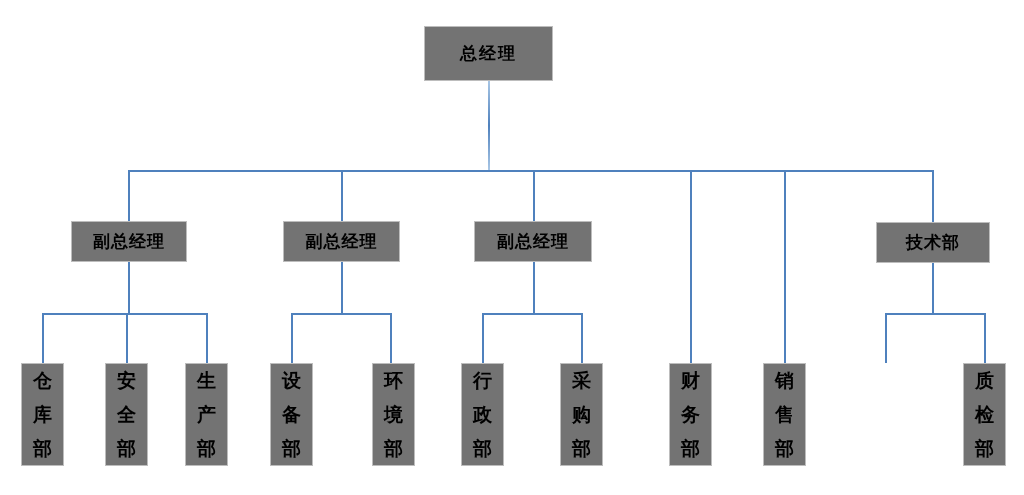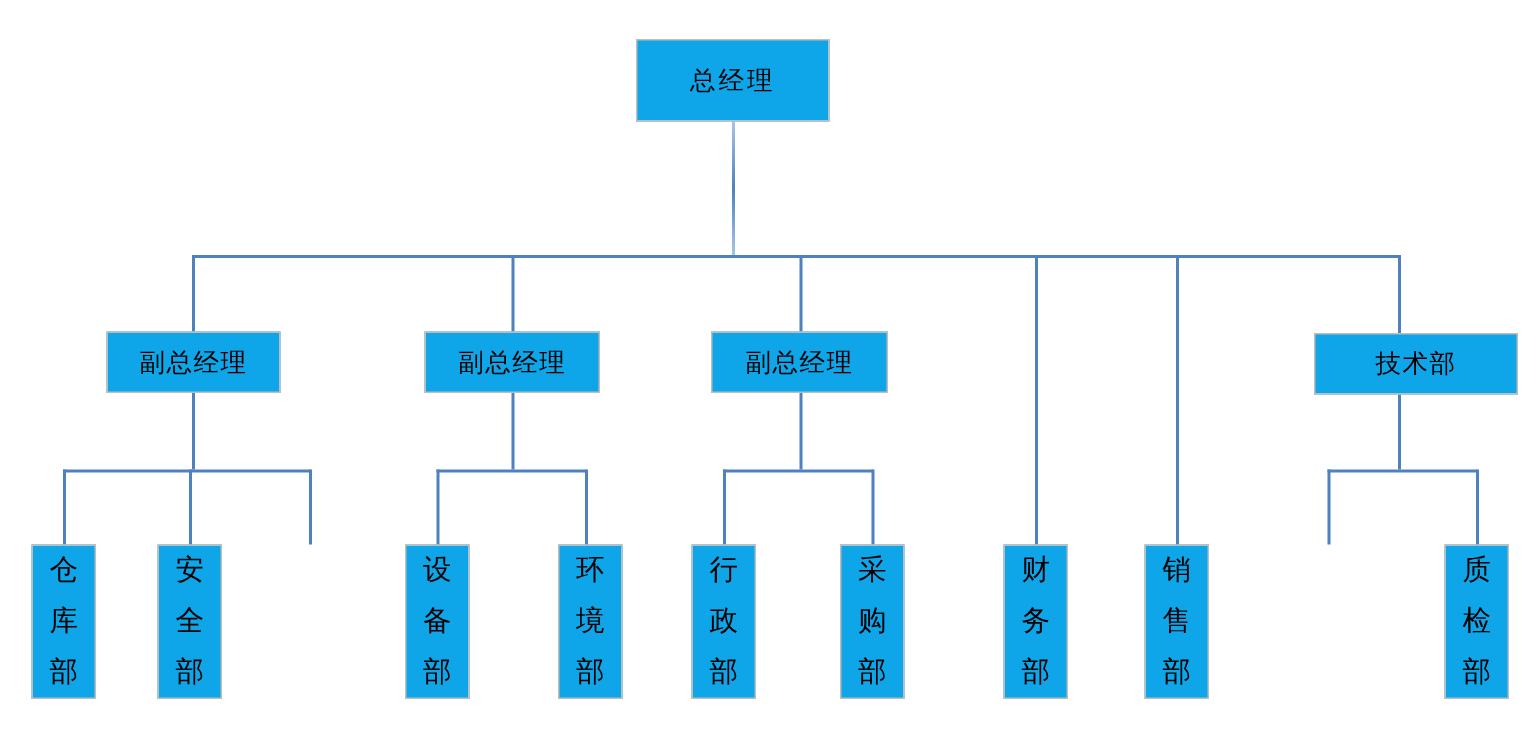--- a/index.html
+++ b/index.html
@@ -8,26 +8,26 @@
     width: 1024px;
     height: 495px;
     background: var(--background, #ffffff);
     font-family: "Liberation Serif", "DejaVu Serif", serif;
     color: var(--text, #000000);
     overflow: hidden;
   }
   .box {
     position: absolute;
     box-sizing: border-box;
-    background: #0ea5e9;
+    background: #737373;
     border: 1.4px solid var(--box-border, #bdbdbd);
     display: flex;
     align-items: center;
     justify-content: center;
-    font-weight: 400;
+    font-weight: 700;
     z-index: 2;
   }
   .lvl1 { font-size: 17px; letter-spacing: 2px; }
   .lvl2 { font-size: 17px; letter-spacing: 1px; }
   .dept { width: 43px; height: 103px; top: 363px; font-size: 19px; }
   .vtext {
     display: block;
     width: 1.15em;
     line-height: 34px;
     word-break: break-all;
@@ -87,27 +87,30 @@
   <div class="vline" style="left:932px;top:263px;height:50px"></div>
   <div class="hline" style="left:885px;top:313px;width:100px"></div>
   <div class="vline" style="left:885px;top:313px;height:50px"></div>
   <div class="vline" style="left:984px;top:313px;height:50px"></div>
 
   <div class="box lvl1" style="left:424px;top:26px;width:129px;height:55px">总经理</div>
 
   <div class="box lvl2" style="left:71px;top:221px;width:116px;height:41px">副总经理</div>
   <div class="box lvl2" style="left:283px;top:221px;width:117px;height:41px">副总经理</div>
   <div class="box lvl2" style="left:474px;top:221px;width:118px;height:41px">副总经理</div>
-  <div class="box lvl2" style="left:876px;top:222px;width:136px;height:41px">技术部</div>
+  <div class="box lvl2" style="left:876px;top:222px;width:114px;height:41px">技术部</div>
 
   <div class="box dept" style="left:21px">
     <span class="vtext">仓库部</span>
   </div>
   <div class="box dept" style="left:105px">
     <span class="vtext">安全部</span>
+  </div>
+  <div class="box dept" style="left:185px">
+    <span class="vtext">生产部</span>
   </div>
   <div class="box dept" style="left:270px">
     <span class="vtext">设备部</span>
   </div>
   <div class="box dept" style="left:372px">
     <span class="vtext">环境部</span>
   </div>
   <div class="box dept" style="left:560px">
     <span class="vtext">采购部</span>
   </div>

